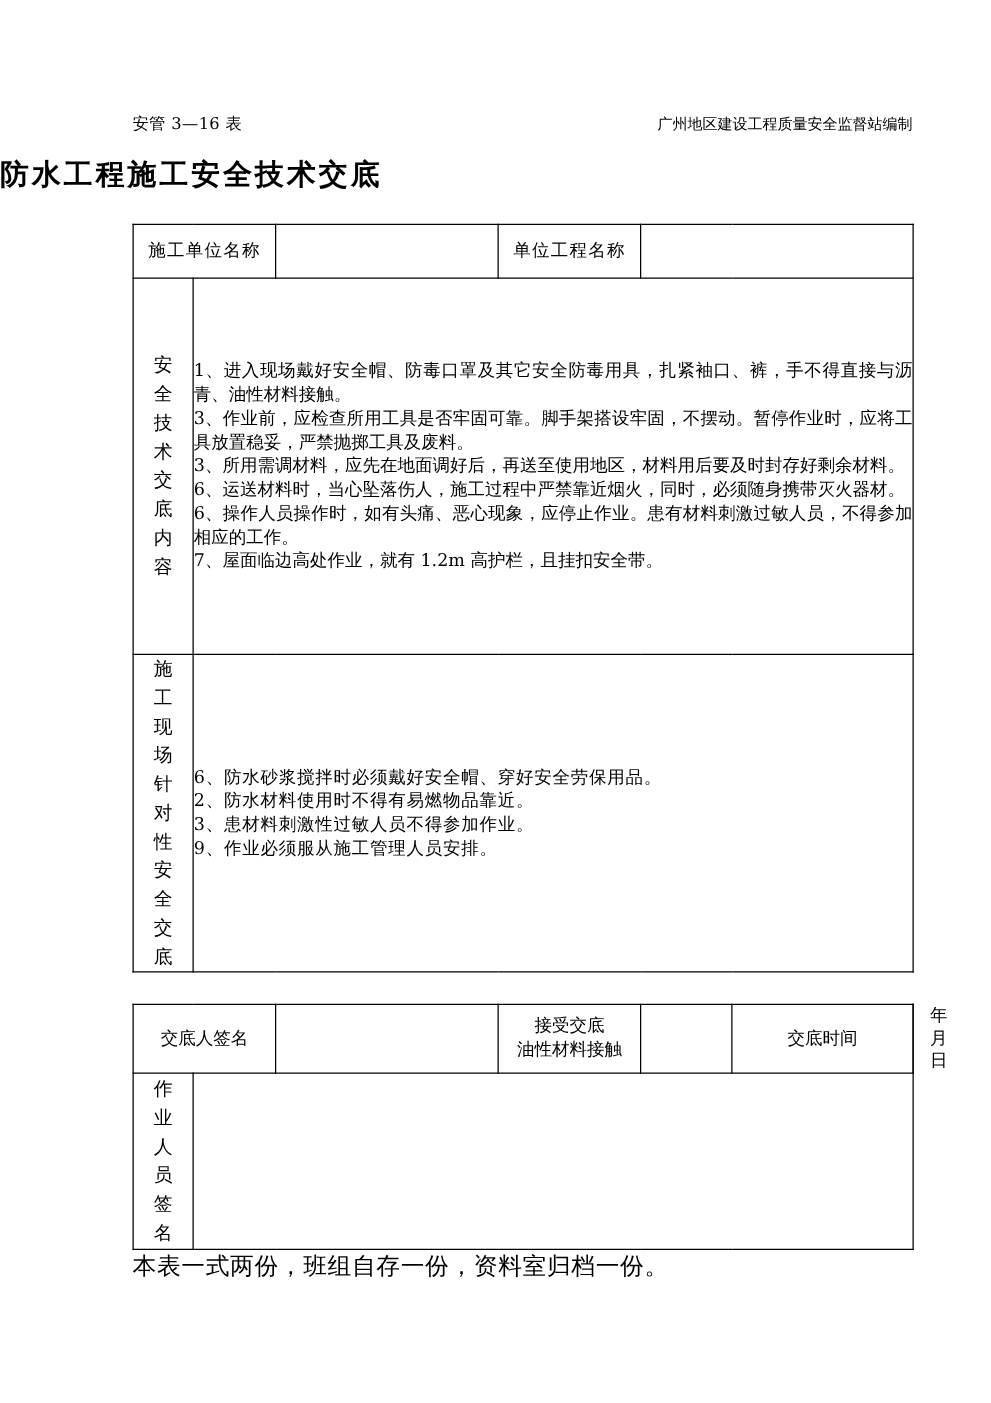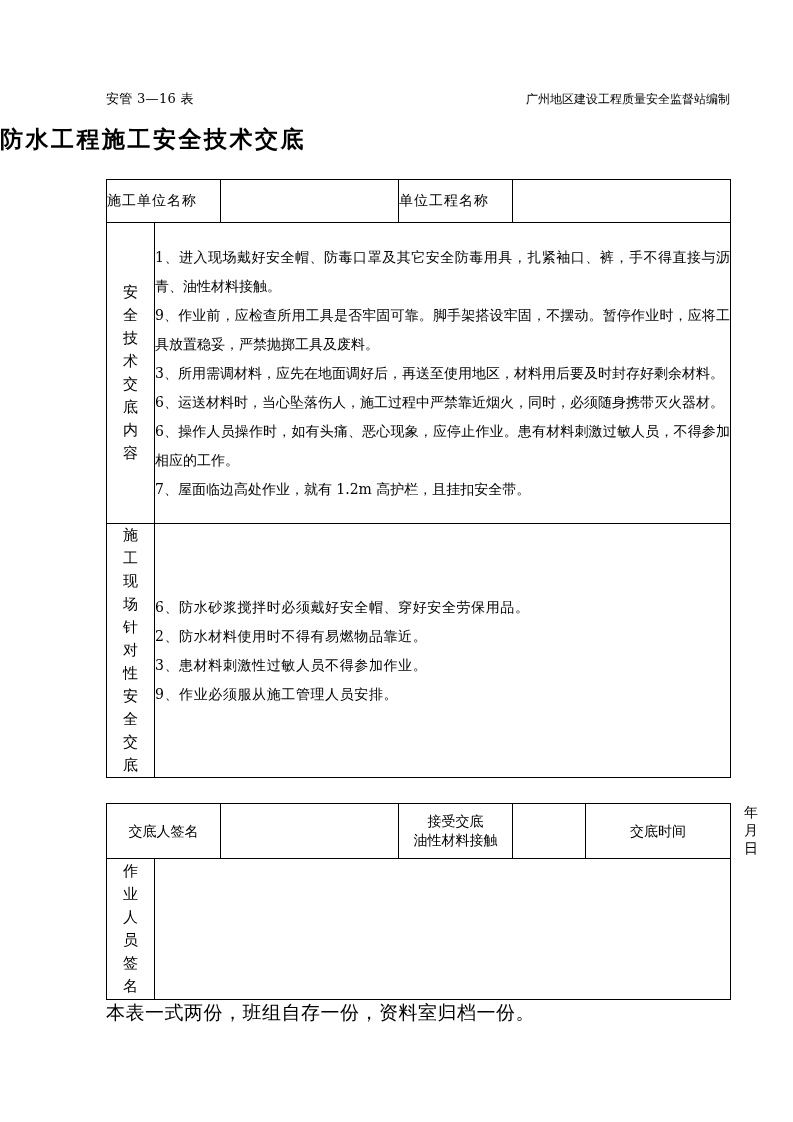--- a/index.html
+++ b/index.html
@@ -69,20 +69,21 @@
     table-layout: fixed;
   }
   table.form td {
     border: 1px solid #000000;
     padding: 0;
     vertical-align: middle;
     font-size: 14px;
   }
 
   .c-label {
+    text-align: center;
     font-size: 15px;
     letter-spacing: 1px;
     padding: 6px 4px;
   }
   .c-blank { background: #fff; }
 
   
   .vlabel {
     width: 48px;
     text-align: center;
@@ -95,21 +96,21 @@
     line-height: 23px;
     letter-spacing: 0px;
     white-space: pre-line;
   }
 
   
   .body-cell {
     padding: 10px 10px 10px 10px;
     vertical-align: top;
     font-size: 13.5px;
-    line-height: 29px;
+    line-height: 19px;
     text-align: justify;
   }
   .body-cell .item {
     display: block;
     text-indent: 0;
   }
   .body-cell.compact .item {
     letter-spacing: 0.6px;
   }
 
@@ -180,21 +181,21 @@
 全
 技
 术
 交
 底
 内
 容</span>
         </td>
         <td class="body-cell" colspan="5" style="height:300px">
           <span class="item">1、进入现场戴好安全帽、防毒口罩及其它安全防毒用具，扎紧袖口、裤，手不得直接与沥青、油性材料接触。</span>
-          <span class="item">9、作业前，应检查所用工具是否牢固可靠。脚手架搭设牢固，不摆动。暂停作业时，应将工具放置稳妥，严禁抛掷工具及废料。</span>
+          <span class="item">3、作业前，应检查所用工具是否牢固可靠。脚手架搭设牢固，不摆动。暂停作业时，应将工具放置稳妥，严禁抛掷工具及废料。</span>
           <span class="item">3、所用需调材料，应先在地面调好后，再送至使用地区，材料用后要及时封存好剩余材料。</span>
           <span class="item">6、运送材料时，当心坠落伤人，施工过程中严禁靠近烟火，同时，必须随身携带灭火器材。</span>
           <span class="item">6、操作人员操作时，如有头痛、恶心现象，应停止作业。患有材料刺激过敏人员，不得参加相应的工作。</span>
           <span class="item">7、屋面临边高处作业，就有 1.2m 高护栏，且挂扣安全带。</span>
         </td>
       </tr>
 
       <tr>
         <td class="vlabel">
           <span class="vchars">施

